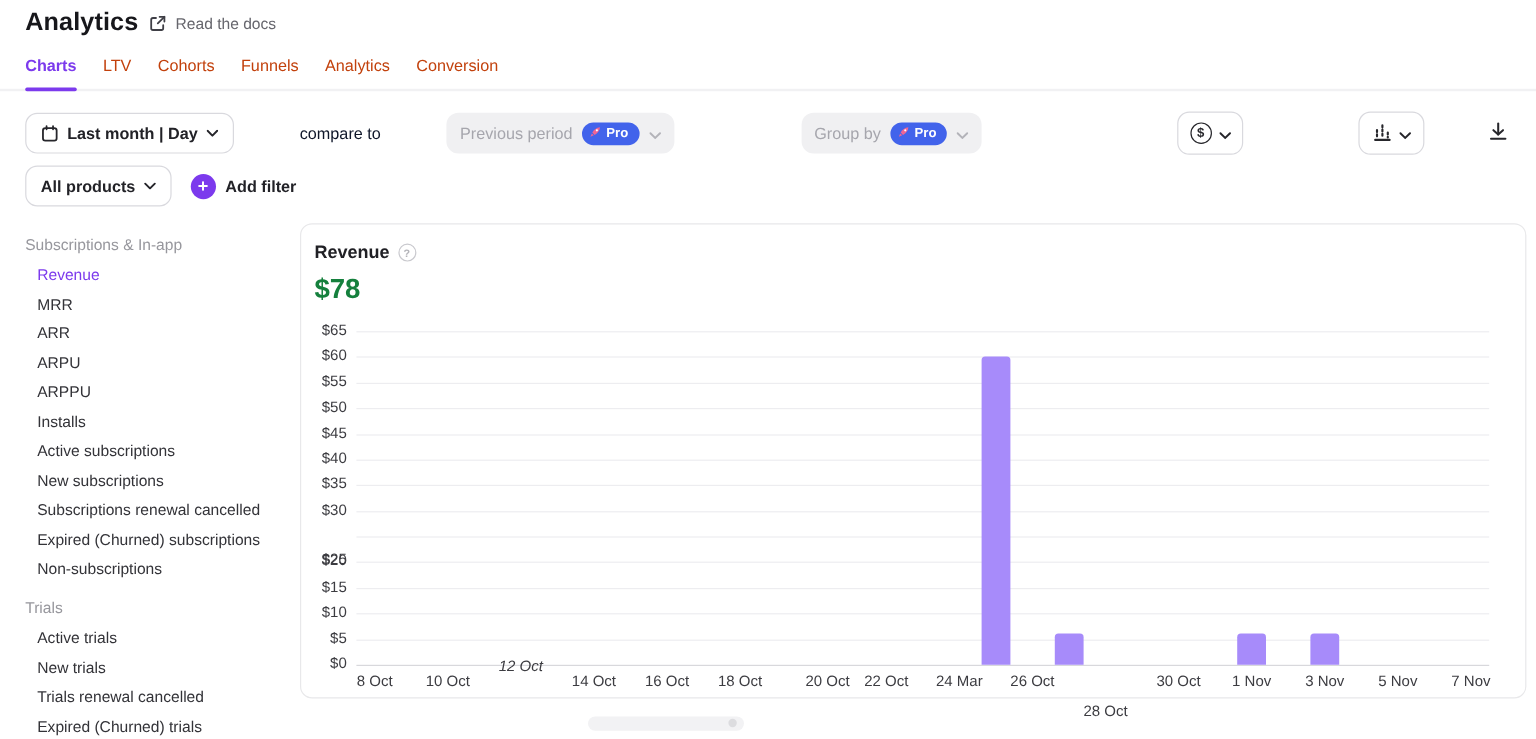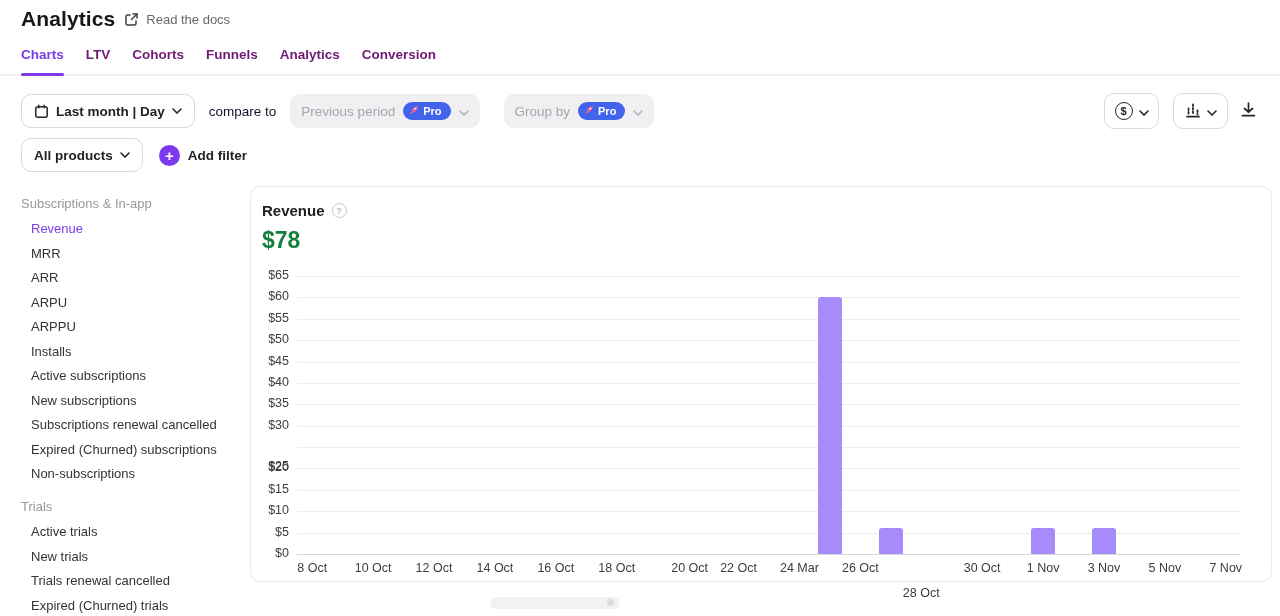--- a/index.html
+++ b/index.html
@@ -8,28 +8,28 @@
 
   
   .header { padding:7px 21px 0 21px; display:flex; align-items:center; }
   .page-title { font-size:21px; font-weight:700; color:#17171b; letter-spacing:.1px; }
   .docs-link { display:flex; align-items:center; margin-left:9px; cursor:pointer; }
   .docs-link svg { display:block; }
   .docs-label { font-size:13px; color:#66666d; margin-left:7px; }
 
   
   .tabs { display:flex; gap:22px; padding:0 21px; margin-top:16px; border-bottom:2px solid #f1f1f3; }
-  .tab { font-size:13.5px; color:#701a75; padding-bottom:12px; cursor:pointer; position:relative; font-weight:700; }
+  .tab { font-size:13.5px; color:#c2410c; padding-bottom:12px; cursor:pointer; position:relative; font-weight:400; }
   .tab.active { color:#7c3aed; font-weight:600; }
   .tab.active::after { content:""; position:absolute; left:0; right:0; bottom:-2px; height:3px;
     background:#7c3aed; border-radius:3px; }
 
   
   .filter-row { display:flex; align-items:center; padding:0 21px; }
-  .row1 { margin-top:17px; }
+  .row1 { margin-top:17px;gap:41px; }
   .row2 { margin-top:9px; }
   .btn { display:inline-flex; align-items:center; gap:7px; height:34px; padding:0 12px;
     background:#fff; border:1px solid #d9d9de; border-radius:10px; font-size:13.5px;
     font-weight:600; color:#222227; cursor:pointer; }
   .btn svg { display:block; }
   .muted-text { font-size:13.5px; color:#0f172a; margin:0 14px; }
   .btn-disabled { display:inline-flex; align-items:center; gap:8px; height:34px; padding:0 11px;
     background:#f0f0f2; border:none; border-radius:10px; font-size:13.5px; color:#a6a6ad; cursor:default; }
   .pro-badge { display:inline-flex; align-items:center; gap:4px; background:#4263eb; color:#fff;
     font-size:11px; font-weight:700; border-radius:999px; padding:3px 9px 3px 6px; }
@@ -268,21 +268,21 @@
         <div class="gridline" style="left: 46px; width: 944px; top: 110.385px;"></div>
         <div class="y-label" style="left: 0px; top: 102.385px;">$60</div>
         <div class="gridline" style="left: 46px; width: 944px; top: 89px;"></div>
         <div class="y-label" style="left: 0px; top: 81px;">$65</div>
         <div class="bar" title="25 Oct: $60" style="left: 566.903px; top: 110.385px; height: 256.615px; background: rgb(167, 139, 250);"></div>
         <div class="bar" title="27 Oct: $6" style="left: 627.806px; top: 341.338px; height: 25.6615px; background: rgb(167, 139, 250);"></div>
         <div class="bar" title="1 Nov: $6" style="left: 780.065px; top: 341.338px; height: 25.6615px; background: rgb(167, 139, 250);"></div>
         <div class="bar" title="3 Nov: $6" style="left: 840.968px; top: 341.338px; height: 25.6615px; background: rgb(167, 139, 250);"></div>
         <div class="x-label" style="left: 61.2258px; top: 374px;">8 Oct</div>
         <div class="x-label" style="left: 122.129px; top: 374px;">10 Oct</div>
-        <div class="x-label" style="left: 183.032px; top: 374px;">12 Oct</div>
+        <div class="x-label" style="left: 183.032px; top: 361px; font-style: italic;">12 Oct</div>
         <div class="x-label" style="left: 243.935px; top: 374px;">14 Oct</div>
         <div class="x-label" style="left: 304.839px; top: 374px;">16 Oct</div>
         <div class="x-label" style="left: 365.742px; top: 374px;">18 Oct</div>
         <div class="x-label" style="left: 426.645px; top: 374px; margin-left: 12px;">20 Oct</div>
         <div class="x-label" style="left: 487.548px; top: 374px;">22 Oct</div>
         <div class="x-label" style="left: 548.452px; top: 374px;">24 Mar</div>
         <div class="x-label" style="left: 609.355px; top: 374px;">26 Oct</div>
         <div class="x-label" style="left: 670.258px; top: 380px; margin-top: 19px;">28 Oct</div>
         <div class="x-label" style="left: 731.161px; top: 374px;">30 Oct</div>
         <div class="x-label" style="left: 792.065px; top: 374px;">1 Nov</div>

